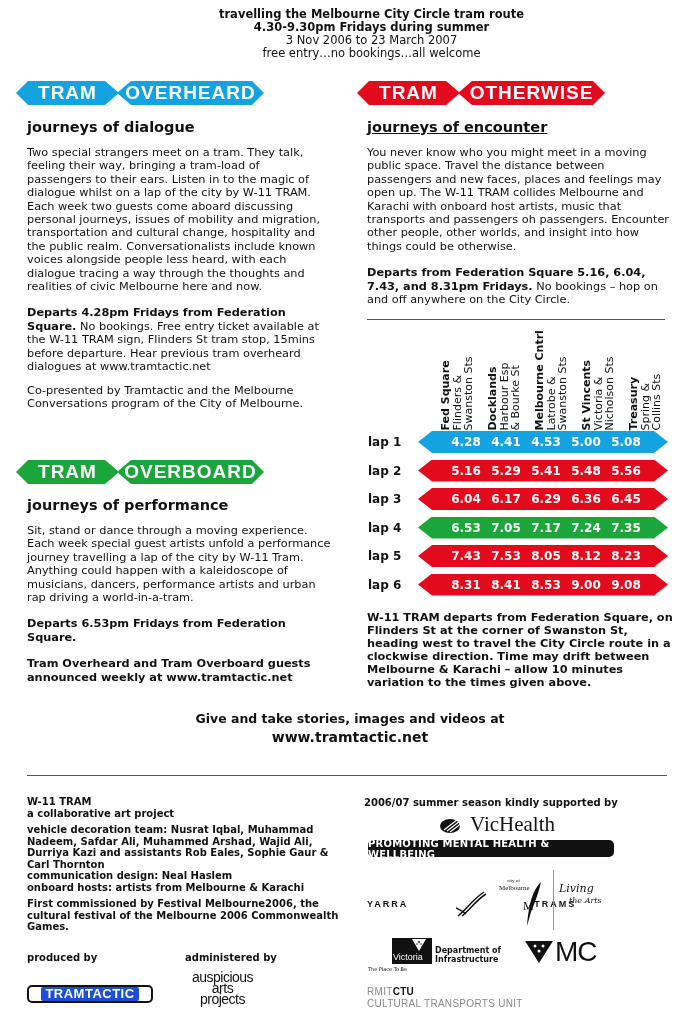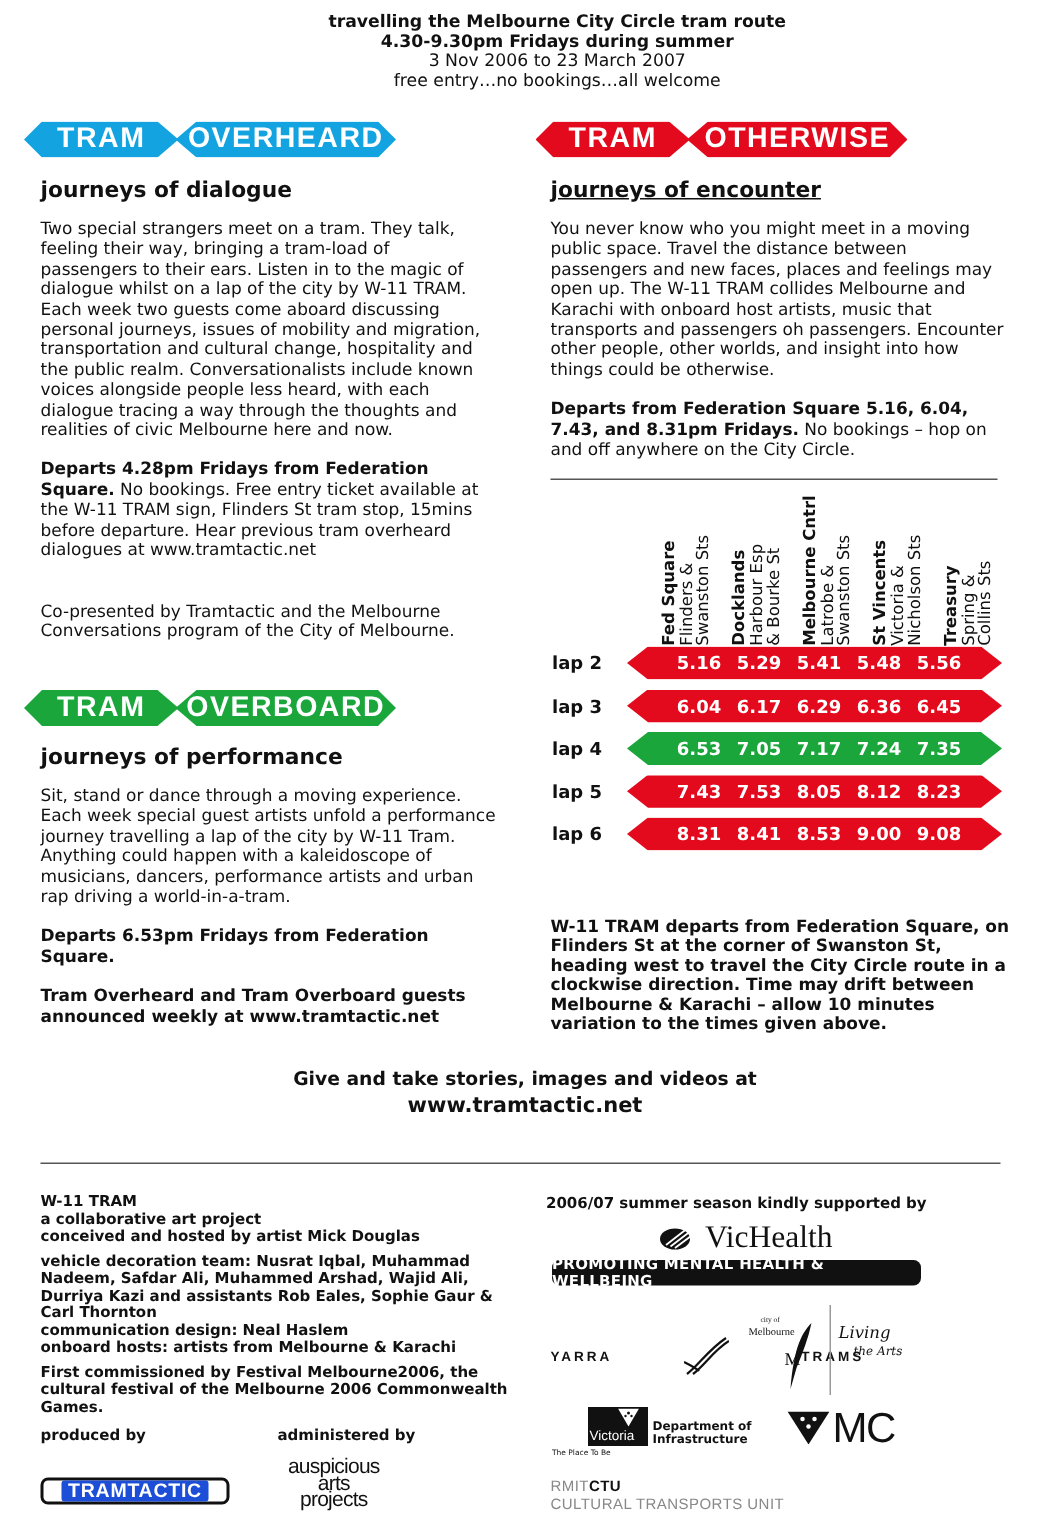--- a/index.html
+++ b/index.html
@@ -85,21 +85,21 @@
   <div>free entry…no bookings…all welcome</div>
 </div>
 
 <div class="banner" style="left:16px; top:81px;">
   <div class="seg left blue" style="width:103px;">TRAM</div>
   <div class="seg right blue" style="width:147px;">OVERHEARD</div>
 </div>
 <div class="sub" style="left:27px; top:119px;">journeys of dialogue</div>
 <div class="para" style="left:27px; top:146px; width:300px;">
   <p>Two special strangers meet on a tram. They talk, feeling their way, bringing a tram-load of passengers to their ears. Listen in to the magic of dialogue whilst on a lap of the city by W-11 TRAM. Each week two guests come aboard discussing personal journeys, issues of mobility and migration, transportation and cultural change, hospitality and the public realm. Conversationalists include known voices alongside people less heard, with each dialogue tracing a way through the thoughts and realities of civic Melbourne here and now.</p>
-  <p style="margin-bottom:27px;"><span class="bold">Departs 4.28pm Fridays from Federation Square.</span> <span>No bookings. Free entry ticket available at the W-11 TRAM sign, Flinders St tram stop, 15mins before departure. Hear previous tram overheard dialogues at www.tramtactic.net</span></p>
+  <p style="margin-bottom:10px;"><span class="bold">Departs 4.28pm Fridays from Federation Square.</span> <span>No bookings. Free entry ticket available at the W-11 TRAM sign, Flinders St tram stop, 15mins before departure. Hear previous tram overheard dialogues at www.tramtactic.net</span></p>
   <p>Co-presented by Tramtactic and the Melbourne Conversations program of the City of Melbourne.</p>
 </div>
 
 <div class="banner" style="left:357px; top:81px;">
   <div class="seg left red" style="width:103px;">TRAM</div>
   <div class="seg right red" style="width:147px;">OTHERWISE</div>
 </div>
 <div class="sub" style="left:367px; top:119px;text-decoration:underline;">journeys of encounter</div>
 <div class="para" style="left:367px; top:146px; width:305px;">
   <p>You never know who you might meet in a moving public space. Travel the distance between passengers and new faces, places and feelings may open up. The W-11 TRAM collides Melbourne and Karachi with onboard host artists, music that transports and passengers oh passengers. Encounter other people, other worlds, and insight into how things could be otherwise.</p>
@@ -139,20 +139,30 @@
   <div class="stop">
       <div class="stop-inner">
         <span class="n">Treasury</span>
         <span class="s">Spring &amp;</span>
         <span class="s">Collins Sts</span>
       </div>
     </div>
 </div>
 
 <div class="laps">
+  <div class="lap">
+    <div class="lap-label">lap 1</div>
+    <div class="lap-bar blue">
+      <span>4.28</span>
+        <span>4.41</span>
+        <span>4.53</span>
+        <span>5.00</span>
+        <span>5.08</span>
+    </div>
+  </div>
   <div class="lap">
     <div class="lap-label">lap 2</div>
     <div class="lap-bar red">
       <span>5.16</span>
         <span>5.29</span>
         <span>5.41</span>
         <span>5.48</span>
         <span>5.56</span>
     </div>
   </div>
@@ -214,21 +224,20 @@
 <div class="cta">
   <div>Give and take stories, images and videos at</div>
   <span class="url">www.tramtactic.net</span>
 </div>
 <div class="hr" style="left:27px; top:775px; width:640px;"></div>
 
 <div class="credits">
   <p>
     <span style="display:block;">W-11 TRAM</span>
     <span style="display:block;">a collaborative art project</span>
-    <span style="display:block;">conceived and hosted by artist Mick Douglas</span>
   </p>
   <p>
     <span style="display:block;">vehicle decoration team: Nusrat Iqbal, Muhammad Nadeem, Safdar Ali, Muhammed Arshad, Wajid Ali, Durriya Kazi and assistants Rob Eales, Sophie Gaur &amp; Carl Thornton</span>
     <span style="display:block;">communication design: Neal Haslem</span>
     <span style="display:block;">onboard hosts: artists from Melbourne &amp; Karachi</span>
   </p>
   <p>First commissioned by Festival Melbourne2006, the cultural festival of the Melbourne 2006 Commonwealth Games.</p>
 </div>
 
 <div class="small-label" style="left:27px; top:952px;">produced by</div>

